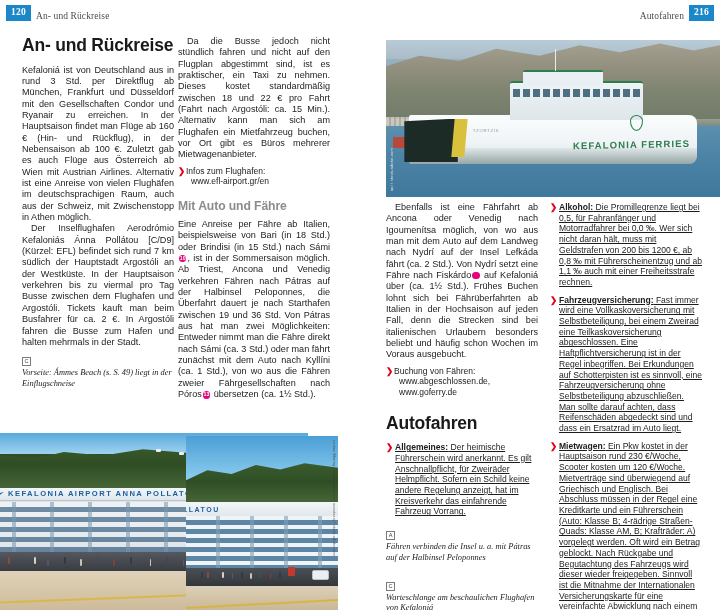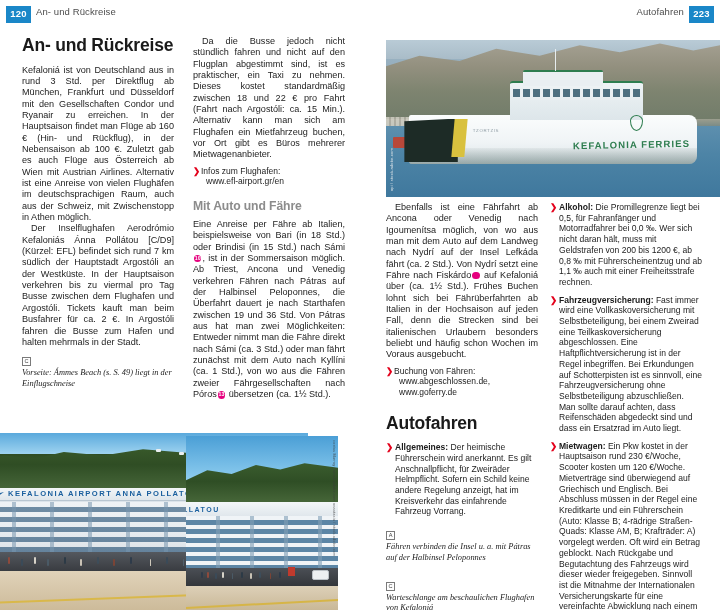--- a/index.html
+++ b/index.html
@@ -14,24 +14,25 @@
     overflow: hidden;
     position: relative;
   }
 
   
   .runhead {
     position: absolute;
     top: 6px;
     height: 15px;
     display: flex;
-    align-items: flex-start;
+    align-items: flex-end;
     font-size: 9.5px;
     color: #4d4d4d;
     letter-spacing: .1px;
+    font-family: Liberation Serif, serif;
   }
   .runhead.left { left: 6px; }
   .runhead.right { right: 6px; }
 
   .folio {
     background: #1a87c8;
     color: #ffffff;
     font-size: 9.5px;
     font-weight: bold;
     line-height: 1;
@@ -55,21 +56,21 @@
   }
 
   .col {
     position: absolute;
     top: 0;
     width: 152px;
     height: 574px;
     overflow: hidden;
   }
   .col1 { left: 22px; }
-  .col2 { left: 193px; }
+  .col2 { left: 178px; }
   .col3 { left: 386px; }
   .col4 { left: 550px; }
 
   
   h1.chapter {
     font-size: 17.5px;
     font-weight: bold;
     color: #1a1a1a;
     margin: 0 0 9px 0;
     letter-spacing: -.2px;
@@ -139,21 +140,21 @@
     margin-bottom: 7px;
     font-size: 8.55px;
     line-height: 10.7px;
     color: #1c1c1c;
   }
   .tip .arrow {
     color: #e3001b;
     font-weight: bold;
     flex: 0 0 9px;
   }
-  .tip .ttext { flex: 1; text-align: left; }
+  .tip .ttext { flex: 1; text-align: left; text-decoration: underline; }
   .tip .ttext b { font-weight: bold; }
 
   
   .caption {
     display: flex;
     font-family: "Liberation Serif", serif;
     font-style: italic;
     font-size: 8.4px;
     line-height: 10.4px;
     color: #1c1c1c;
@@ -531,21 +532,21 @@
 </head>
 <body>
 
 <div class="runhead left">
   <span class="folio">120</span>
   <span class="rh-text">An- und Rückreise</span>
 </div>
 
 <div class="runhead right">
   <span class="rh-text">Autofahren</span>
-  <span class="folio">223</span>
+  <span class="folio">216</span>
 </div>
 
 <div class="page">
 
   <div class="col col1">
     <h1 class="chapter">An- und Rückreise</h1>
     <p class="body"><span>Kefaloniá ist von Deutschland aus in rund 3 Std. per Direktflug ab München, Frankfurt und Düsseldorf mit den Gesellschaften Condor und Ryanair zu erreichen. In der Hauptsaison findet man Flüge ab 160 € (Hin- und Rückflug), in der Nebensaison ab 100 €. Zuletzt gab es auch Flüge aus Österreich ab Wien mit Austrian Airlines. Alternativ ist eine Anreise von vielen Flughäfen im deutschsprachigen Raum, auch aus der Schweiz, mit Zwischenstopp in Athen möglich.</span></p>
     <p class="body ind"><span>Der Inselflughafen Aerodrómio Kefaloniás Ánna Pollátou [C/D9] (Kürzel: EFL) befindet sich rund 7 km südlich der Hauptstadt Argostóli an der Westküste. In der Hauptsaison verkehren bis zu viermal pro Tag Busse zwischen dem Flughafen und Argostóli. Tickets kauft man beim Busfahrer für ca. 2 €. In Argostóli fahren die Busse zum Hafen und halten mehrmals in der Stadt.</span></p>
 
     <div class="caption">

